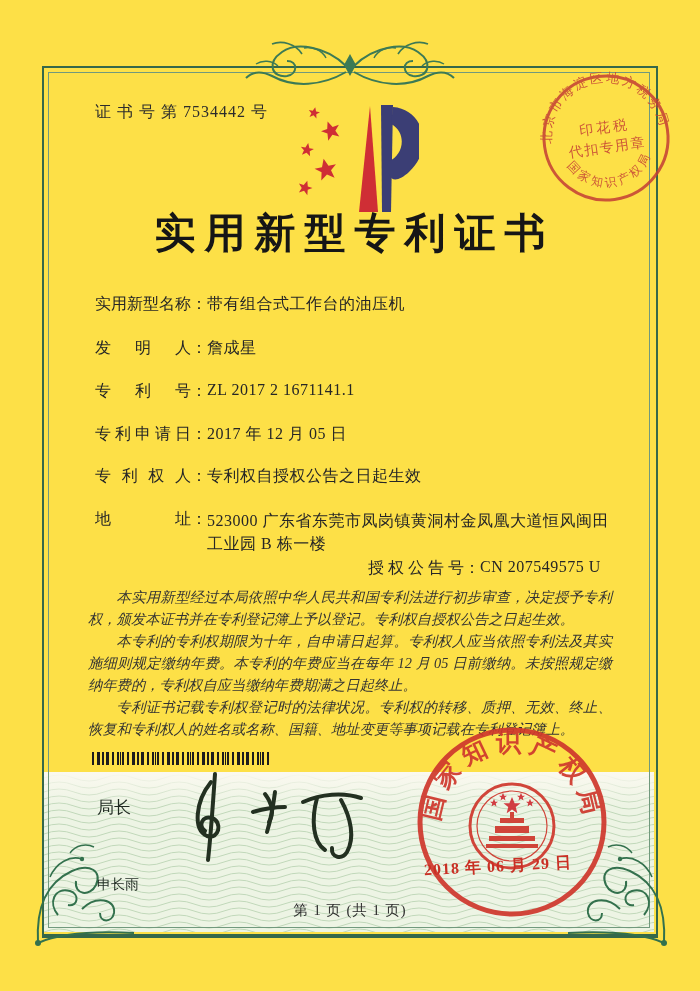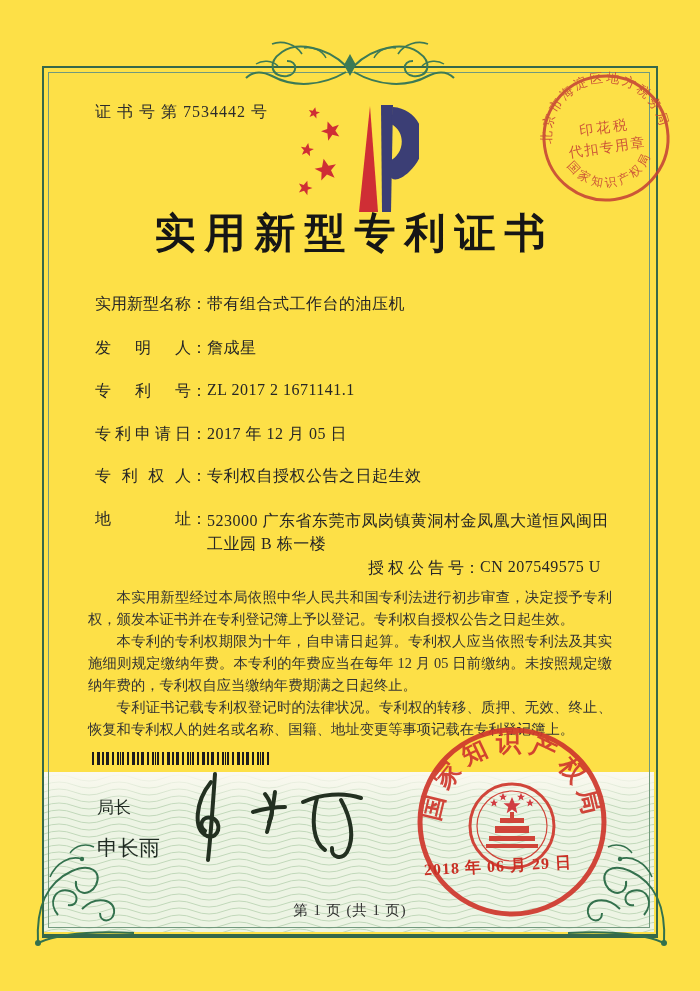--- a/index.html
+++ b/index.html
@@ -25,32 +25,32 @@
   
   .row{position:absolute;left:95px;font-size:16px;color:#262626;z-index:5;white-space:nowrap;}
   .flabel{display:inline-block;width:96px;text-align:justify;text-align-last:justify;vertical-align:top;}
   .colon{display:inline-block;vertical-align:top;}
   .fvalue{display:inline-block;vertical-align:top;letter-spacing:.5px;}
   .fvalue-block{display:inline-block;vertical-align:top;white-space:normal;width:420px;line-height:23px;letter-spacing:.5px;}
   .row2{left:368px;}
 
   
   .paras{left:88px;top:586px;width:524px;z-index:5;font-size:14.3px;line-height:22px;
-         text-align:justify;color:#333;}
+         text-align:justify;color:#333;font-style:italic;}
   .paras p{margin:0;text-indent:2em;}
 
   
   .barcode{left:92px;top:752px;width:177px;height:13px;z-index:5;
     background:
       repeating-linear-gradient(90deg,#1c1c1c 0 2px,rgba(0,0,0,0) 2px 5px),
       repeating-linear-gradient(90deg,#1c1c1c 0 1px,rgba(0,0,0,0) 1px 7px);}
 
   
   .signer-title{left:97px;top:796px;font-size:17px;z-index:6;font-family:"Liberation Sans","DejaVu Sans",sans-serif;color:#1f2a22;}
-  .signer-name{left:97px;top:834px;font-size:21px;z-index:6;font-family:"Liberation Sans","DejaVu Sans",sans-serif;color:#1f2a22;}
+  .signer-name{left:97px;top:876px;font-size:14px;z-index:6;font-family:"Liberation Sans","DejaVu Sans",sans-serif;color:#1f2a22;}
   .signature{left:165px;top:768px;z-index:6;}
 
   
   .seal{left:412px;top:722px;z-index:7;opacity:.92;}
   .seal-date{left:424px;top:855px;width:200px;z-index:8;color:#c92f24;font-size:16px;
              letter-spacing:1px;transform:rotate(-3deg);white-space:nowrap;font-weight:bold;}
   .tax-stamp{left:536px;top:68px;z-index:7;opacity:.85;}
 
   
   .orn-top{left:238px;top:32px;z-index:4;}

